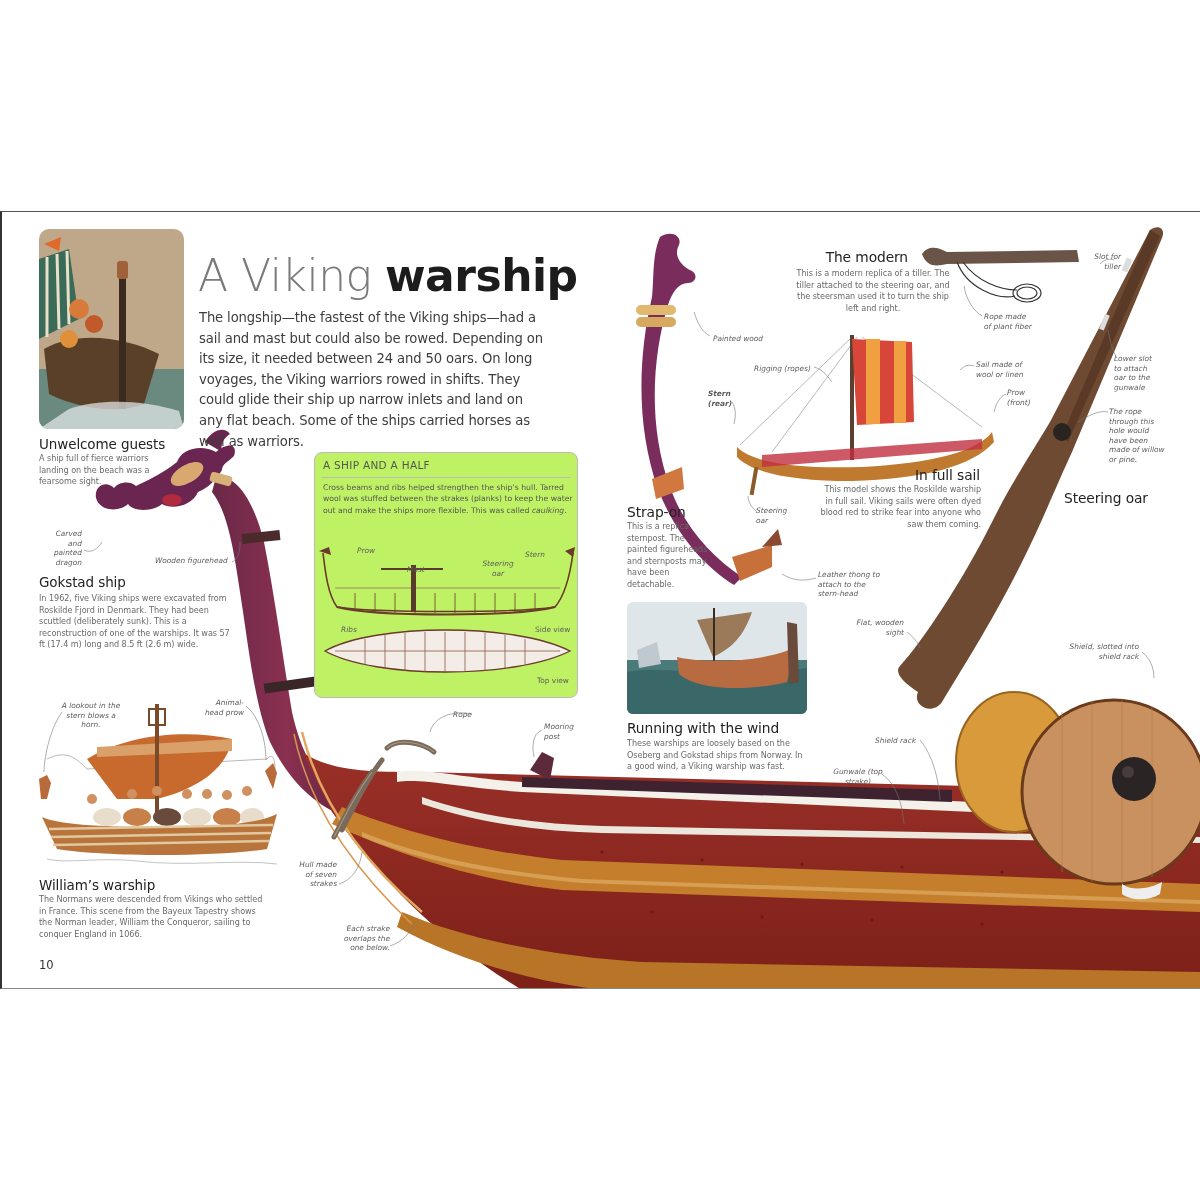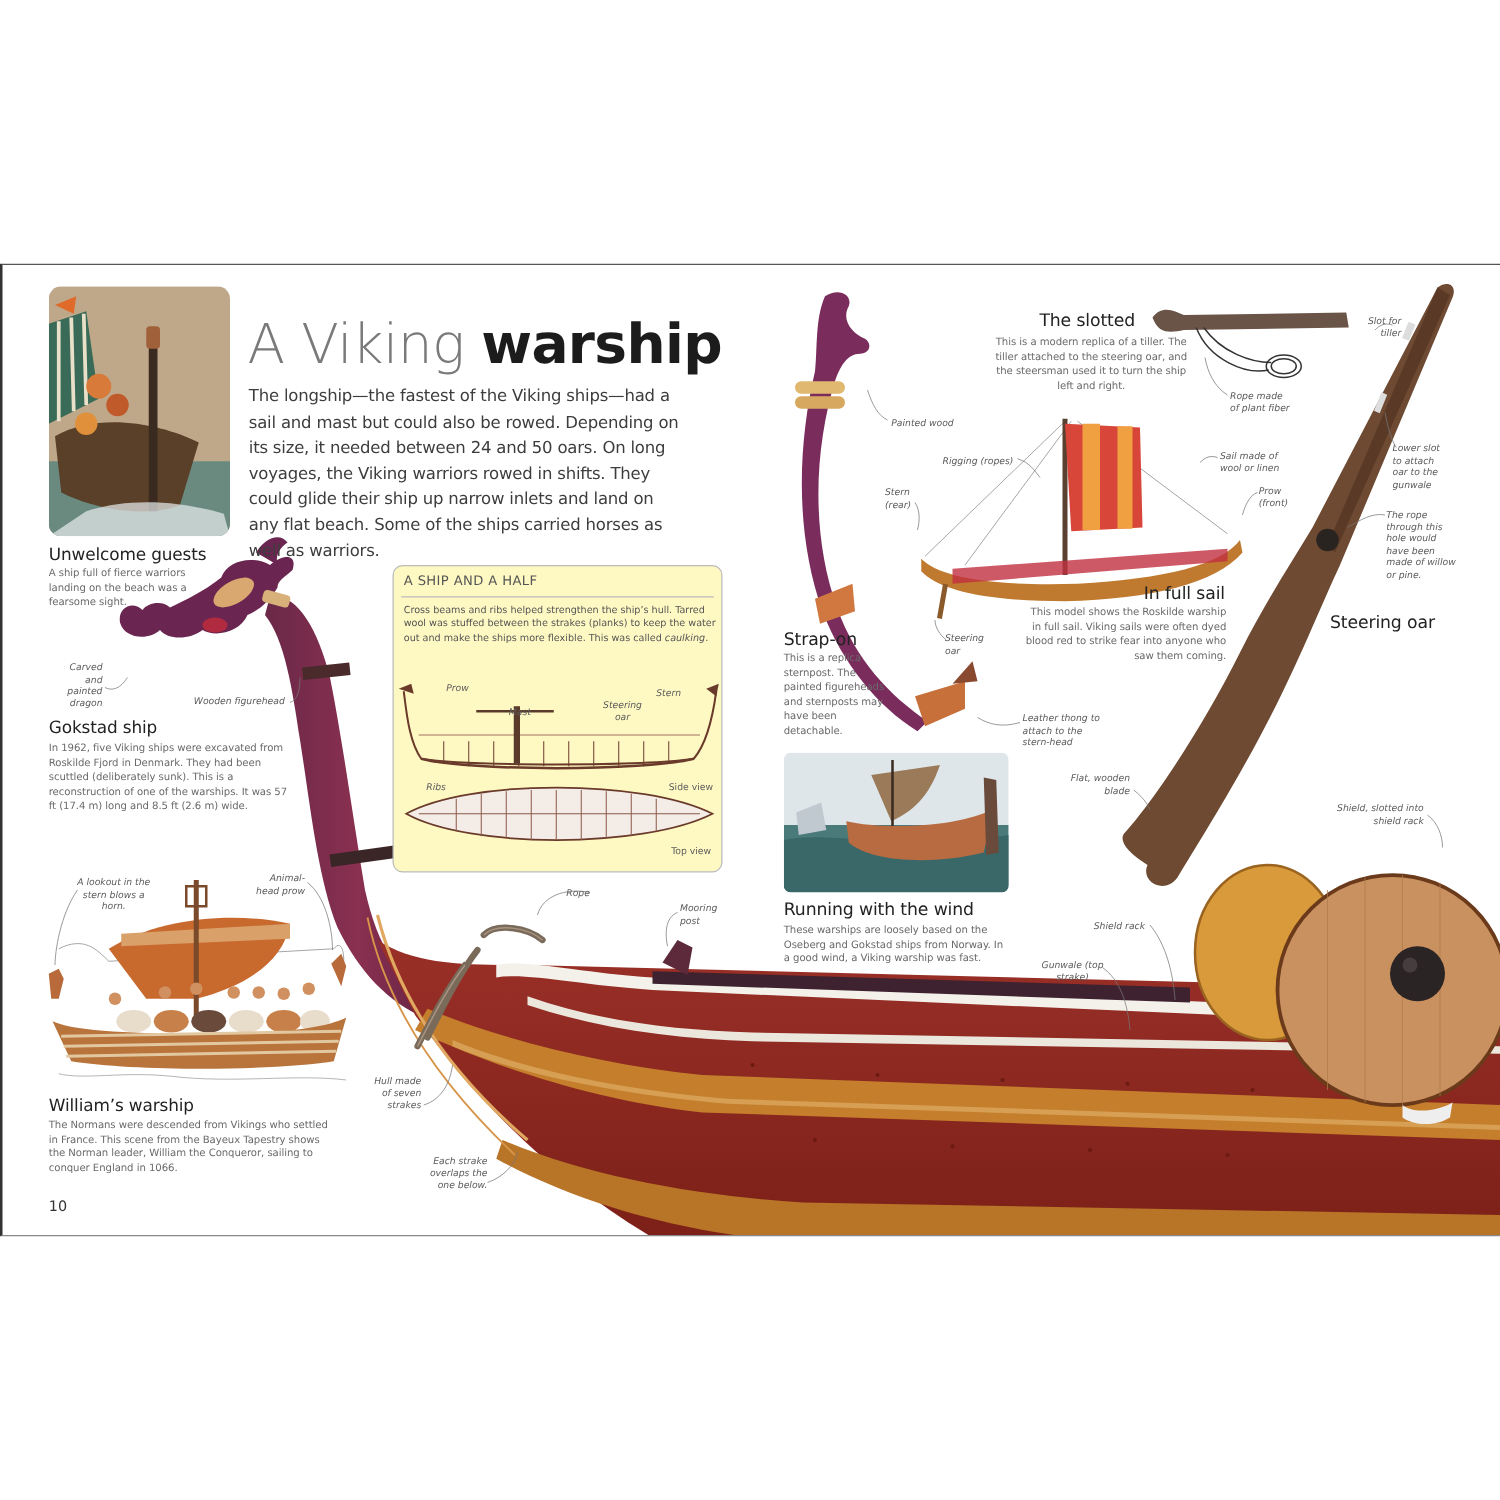--- a/index.html
+++ b/index.html
@@ -21,21 +21,21 @@
 
   .h2 { font-size: 13.5px; color: #222; font-weight: 500; white-space: nowrap; letter-spacing: -0.1px; }
   .h2.big { font-size: 13.8px; }
   .body { font-size: 8.1px; line-height: 11.6px; color: #6a6a6a; letter-spacing: -0.05px; }
   .right { text-align: right; }
   .center { text-align: center; }
 
   .lbl { font-size: 7.4px; line-height: 9.6px; font-style: italic; color: #5c5c5c; white-space: nowrap; }
 
   .panel {
-    left: 312px; top: 240px; width: 264px; height: 246px; border: 1px solid #bbb; border-radius: 8px; background: #fef9c3;
+    left: 312px; top: 240px; width: 264px; height: 246px; border: 1px solid #bbb; border-radius: 8px; background: #bef264;
   }
   .panel-title { left: 8px; top: 6px; font-size: 10.5px; letter-spacing: 0.3px; color: #555; }
   .panel-rule { left: 6px; right: 6px; top: 24px; height: 1px; background: #bbb; }
   .panel-body { left: 8px; top: 29px; width: 250px; font-size: 7.7px; line-height: 11.4px; color: #555; }
 
   .pagenum { left: 37px; top: 746px; font-size: 11.5px; color: #333; }
 
   .photo { border-radius: 10px; overflow: hidden; }
 </style>
 </head>
@@ -259,58 +259,58 @@
 
   <svg class="abs" style="left:915px;top:26px" width="170" height="80">
     <path d="M5,16 C12,6 22,10 30,14 L160,12 L162,24 L30,26 C20,28 10,30 5,16 Z" fill="#6a5448"></path>
     <g fill="none" stroke="#333" stroke-width="1.2">
         <ellipse cx="110" cy="55" rx="14" ry="9"></ellipse>
         <ellipse cx="110" cy="55" rx="10" ry="6"></ellipse>
         <path d="M40,24 C50,50 80,62 98,58"></path>
         <path d="M46,24 C60,44 84,52 100,52"></path>
       </g>
   </svg>
-  <div class="abs h2 big right" style="left:806px;top:37px;width:100px;">The slotted</div>
+  <div class="abs h2 big right" style="left:806px;top:37px;width:100px;">The modern</div>
   <div class="abs body right" style="left:790px;top:56px;width:162px;text-align:center;">This is a modern replica of a tiller. The tiller attached to the steering oar, and the steersman used it to turn the ship left and right.</div>
   <div class="abs lbl" style="left:982px;top:100px;"><span style="display:inline-block;width:50px;white-space:normal;">Rope made of plant fiber</span></div>
 
   <svg class="abs" style="left:730px;top:115px" width="270" height="175">
     <g stroke="#888" stroke-width="0.6">
         <line x1="8" y1="118" x2="120" y2="10"></line>
         <line x1="40" y1="125" x2="125" y2="10"></line>
         <line x1="250" y1="100" x2="130" y2="10"></line>
       </g>
     <rect x="118" y="8" width="4" height="125" fill="#5a4030"></rect>
     <path d="M120,12 L180,15 L182,95 L125,98 Z" fill="#d8463a"></path>
     <path d="M134,12 L148,12 L148,97 L134,97 Z" fill="#f0a040"></path>
     <path d="M162,14 L174,14 L174,96 L162,96 Z" fill="#f0a040"></path>
     <path d="M5,120 C20,135 60,142 130,140 C200,136 245,125 260,105 L262,115 C240,140 190,152 120,154 C60,154 20,146 5,130 Z" fill="#c07a30"></path>
     <path d="M30,128 L250,112 L250,122 L30,140 Z" fill="#c03040" opacity="0.8"></path>
     <rect x="20" y="140" width="4" height="28" fill="#8a5a2a" transform="rotate(10 22 154)"></rect>
   </svg>
   <div class="abs lbl" style="left:752px;top:152px;">Rigging (ropes)</div>
-  <div class="abs lbl" style="left:706px;top:177px;"><span style="display:inline-block;width:24px;white-space:normal;">Stern (rear)</span></div>
+  <div class="abs lbl" style="left:706px;top:177px;"><span style="display:inline-block;width:24px;white-space:normal;font-weight:bold;">Stern (rear)</span></div>
   <div class="abs lbl" style="left:754px;top:294px;"><span style="display:inline-block;width:34px;white-space:normal;">Steering oar</span></div>
   <div class="abs lbl" style="left:974px;top:148px;"><span style="display:inline-block;width:50px;white-space:normal;">Sail made of wool or linen</span></div>
   <div class="abs lbl" style="left:1005px;top:176px;"><span style="display:inline-block;width:26px;white-space:normal;">Prow (front)</span></div>
   <div class="abs h2 big right" style="left:880px;top:255px;width:98px;">In full sail</div>
   <div class="abs body right" style="left:815px;top:272px;width:164px;">This model shows the Roskilde warship in full sail. Viking sails were often dyed blood red to strike fear into anyone who saw them coming.</div>
 
   <svg class="abs" style="left:880px;top:10px" width="290" height="500">
     <path d="M268,8 C276,2 284,6 280,16 L190,230 C176,260 160,300 140,340 C110,400 78,450 60,480 C50,494 30,484 36,470 C20,460 12,450 18,444 C40,420 80,360 110,300 C130,260 150,230 168,200 Z" fill="#6e4a32"></path>
     <path d="M268,8 L278,14 L186,220 L180,214 Z" fill="#5a3a26"></path>
     <circle cx="180" cy="210" r="9" fill="#2a2420"></circle>
     <rect x="242" y="36" width="6" height="14" fill="#ddd" transform="rotate(22 245 43)"></rect>
     <rect x="220" y="92" width="5" height="16" fill="#ddd" transform="rotate(22 222 100)"></rect>
   </svg>
   <div class="abs lbl right" style="left:1083px;top:40px;width:36px;white-space:normal;">Slot for tiller</div>
   <div class="abs lbl" style="left:1112px;top:142px;"><span style="display:inline-block;width:44px;white-space:normal;">Lower slot to attach oar to the gunwale</span></div>
   <div class="abs lbl" style="left:1107px;top:195px;"><span style="display:inline-block;width:60px;white-space:normal;">The rope through this hole would have been made of willow or pine.</span></div>
   <div class="abs h2 big" style="left:1062px;top:278px;">Steering oar</div>
-  <div class="abs lbl right" style="left:848px;top:406px;width:54px;white-space:normal;">Flat, wooden blade</div>
+  <div class="abs lbl right" style="left:848px;top:406px;width:54px;white-space:normal;">Flat, wooden sight</div>
 
   <div class="abs photo" style="left:625px;top:390px;width:180px;height:112px;border-radius:6px;">
     <svg width="180" height="112">
       <rect width="180" height="112" fill="#dfe6ea"></rect>
       <rect y="58" width="180" height="54" fill="#4a7a7a"></rect>
       <path d="M0,70 C40,62 90,80 180,66 L180,112 L0,112 Z" fill="#3a6868"></path>
       <path d="M70,18 L125,10 C118,30 108,45 86,55 Z" fill="#9a7a58"></path>
       <rect x="86" y="6" width="2" height="60" fill="#3a2a20"></rect>
       <path d="M50,55 C80,62 140,60 168,45 L160,80 C120,90 70,88 52,72 Z" fill="#b86a40"></path>
       <path d="M10,48 L30,40 L34,62 L12,66 Z" fill="#c0c8d0"></path>

